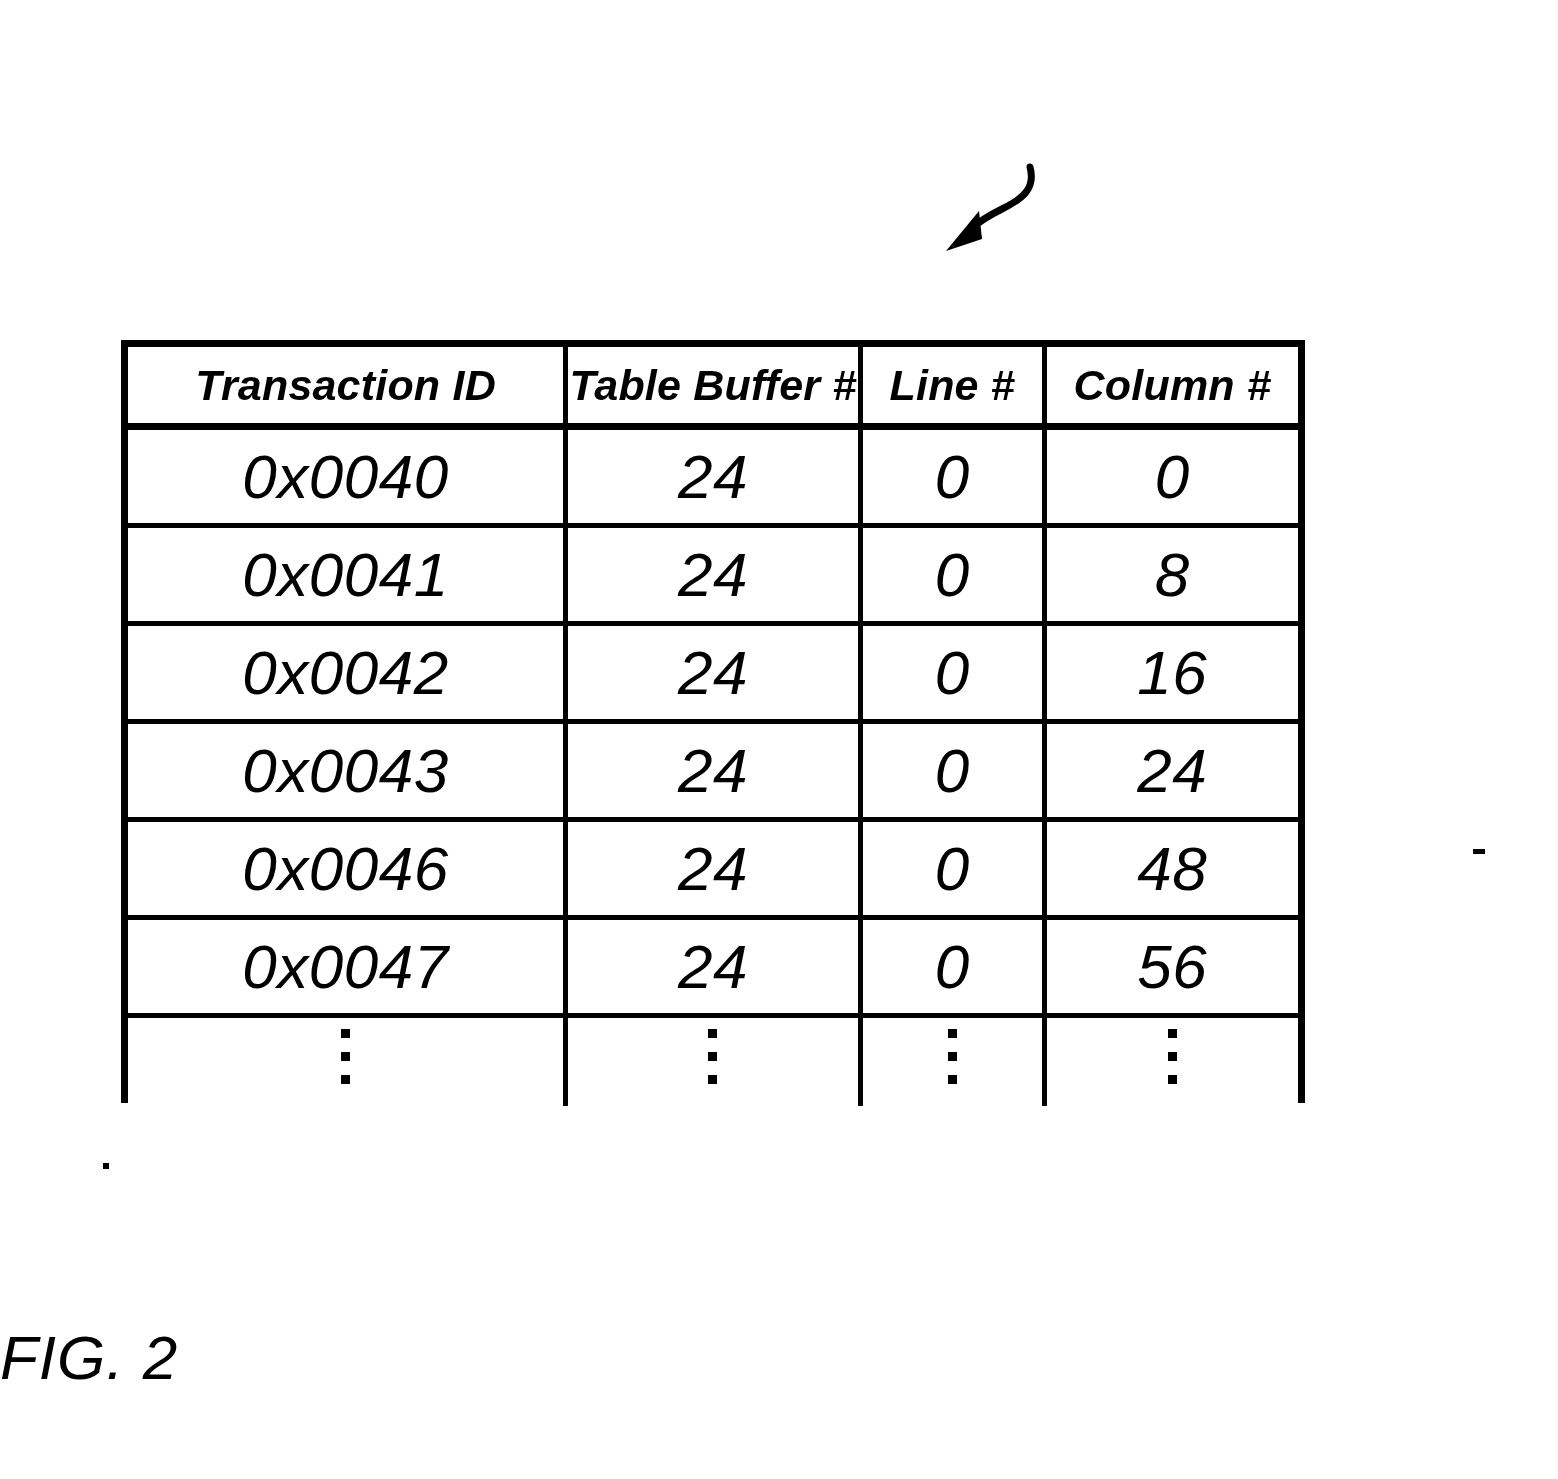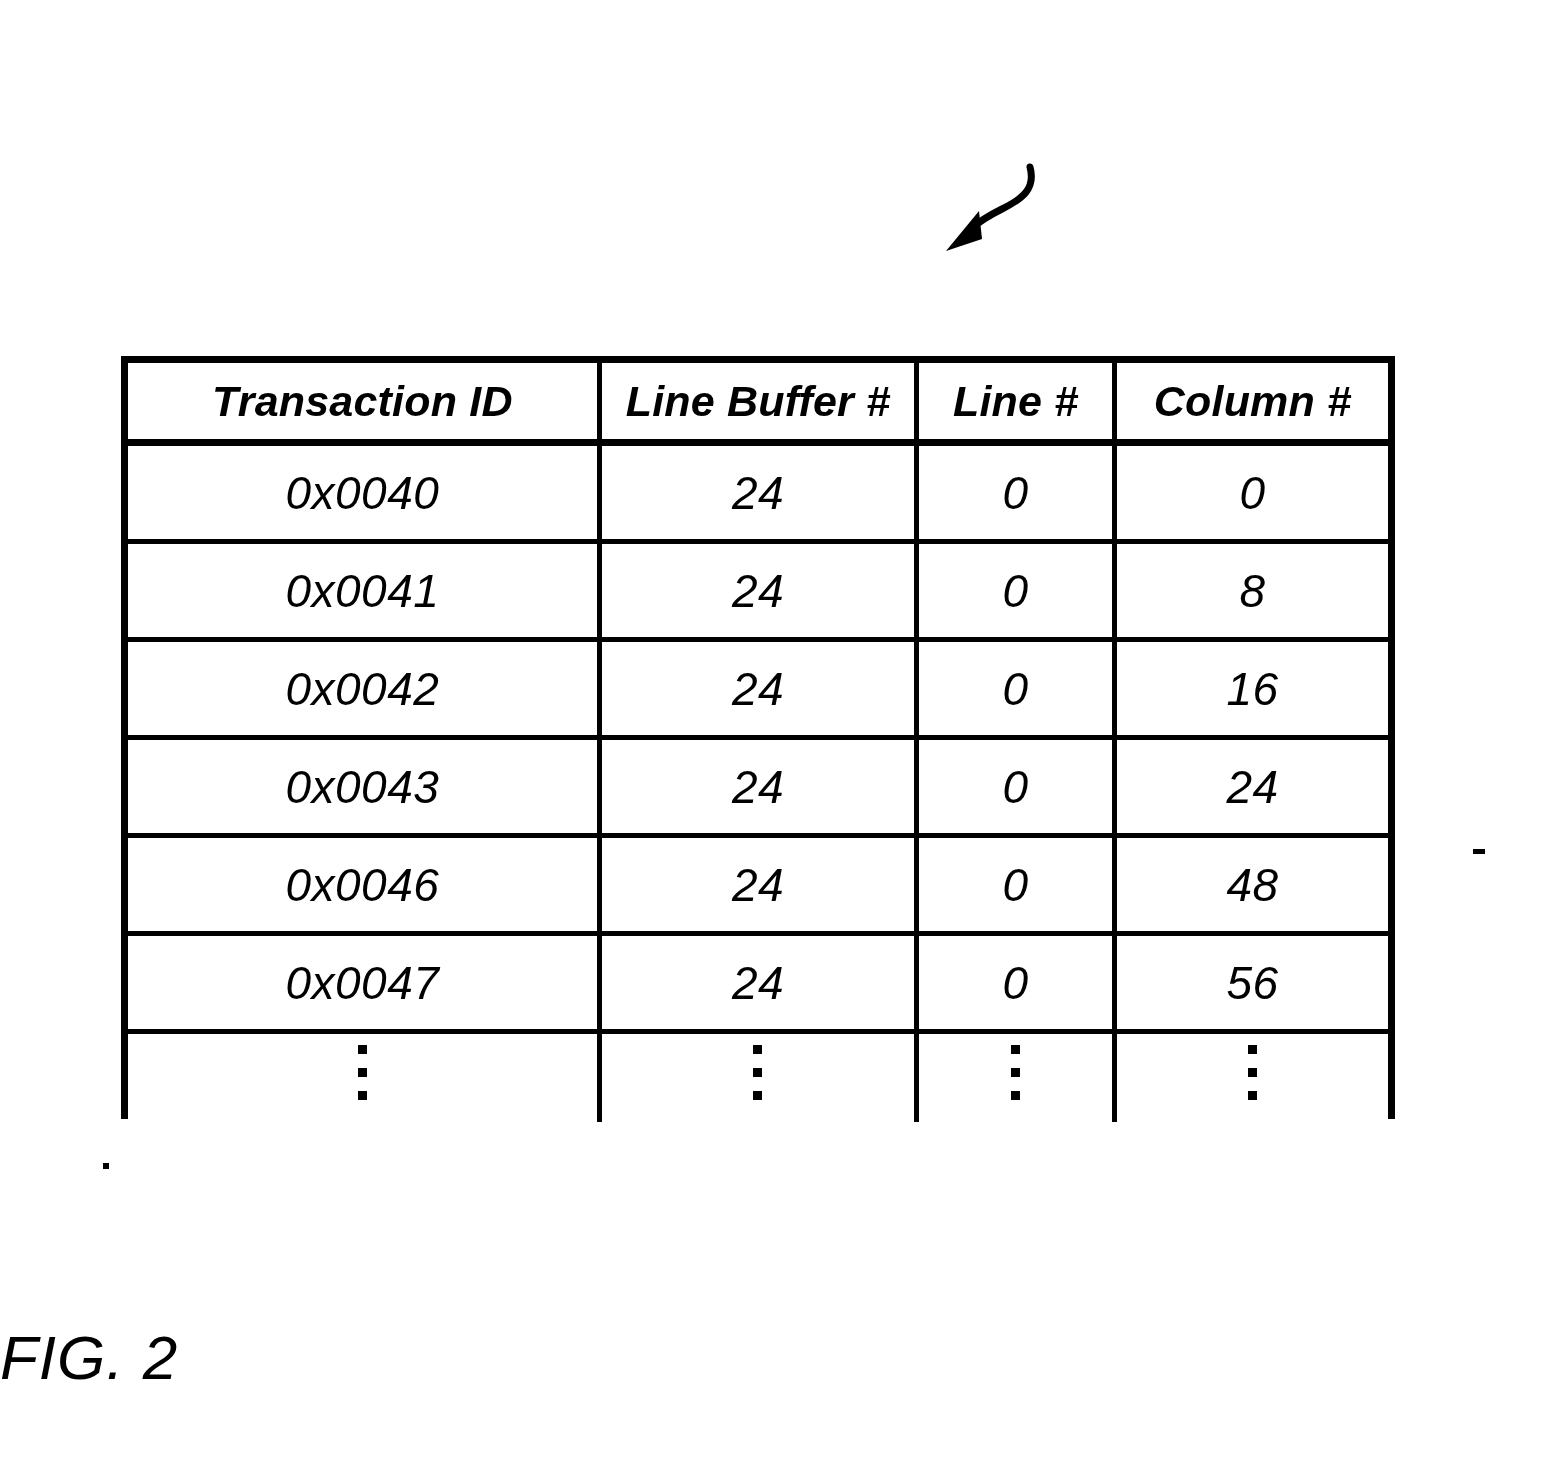--- a/index.html
+++ b/index.html
@@ -52,22 +52,22 @@
     left: 930px;
     top: 155px;
     width: 140px;
     height: 110px;
   }
 
   
   #lookup-table-wrap {
     position: absolute;
     left: 121px;
-    top: 356px;
-    width: 1274px;
+    top: 340px;
+    width: 1184px;
     height: 763px;
     border: 7px solid #000000;
     box-sizing: border-box;
     background: #bef264;
   }
   table.lut {
     border-collapse: collapse;
     width: 100%;
     height: 100%;
     table-layout: fixed;
@@ -98,21 +98,21 @@
     height: 76px;
     font-size: 43px;
     font-weight: 700;
     font-style: italic;
     letter-spacing: 0.2px;
     white-space: nowrap;
     border-bottom: 7px solid #000000;
   }
   table.lut tbody td {
     height: 93px;
-    font-size: 46px;
+    font-size: 62px;
     font-weight: 400;
     font-style: italic;
     letter-spacing: 0.5px;
     white-space: nowrap;
   }
   table.lut tbody tr.ellipsis-row td {
     height: 88px;
   }
 
   
@@ -166,21 +166,21 @@
     <table class="lut">
       <colgroup>
         <col class="c-txn">
           <col class="c-tile">
           <col class="c-line">
           <col class="c-col">
       </colgroup>
       <thead>
         <tr>
           <th>Transaction ID</th>
-          <th>Line Buffer #</th>
+          <th>Table Buffer #</th>
           <th>Line #</th>
           <th>Column #</th>
         </tr>
       </thead>
       <tbody>
         <tr>
           <td>0x0040</td>
           <td>24</td>
           <td>0</td>
           <td>0</td>

